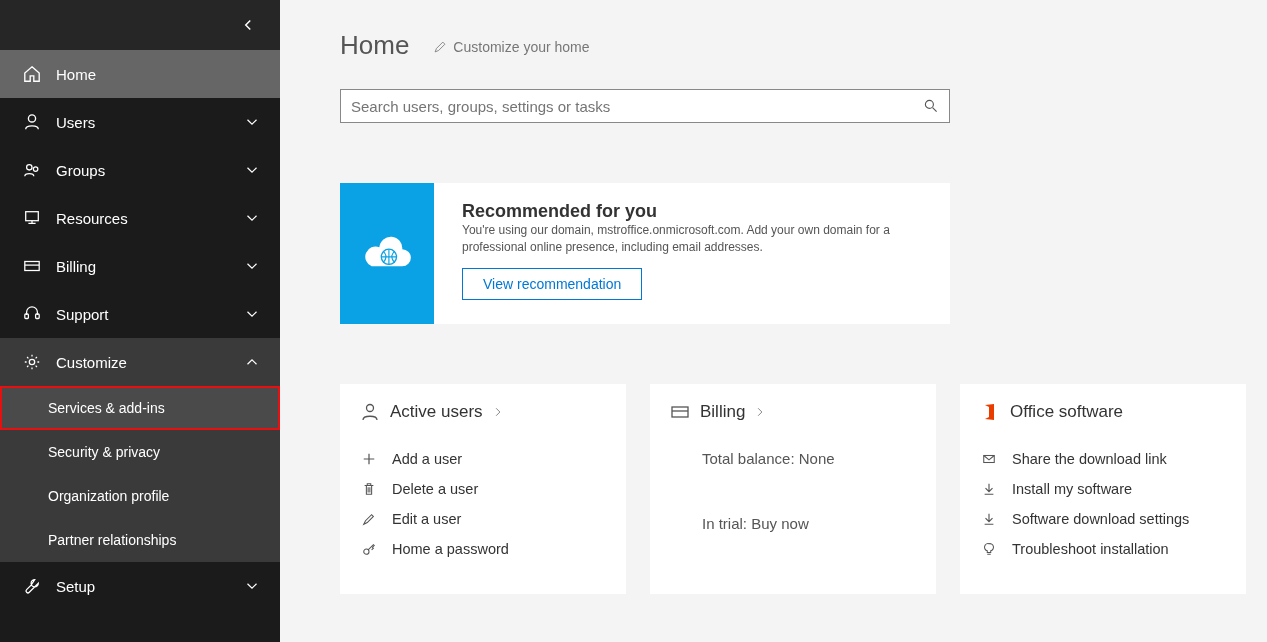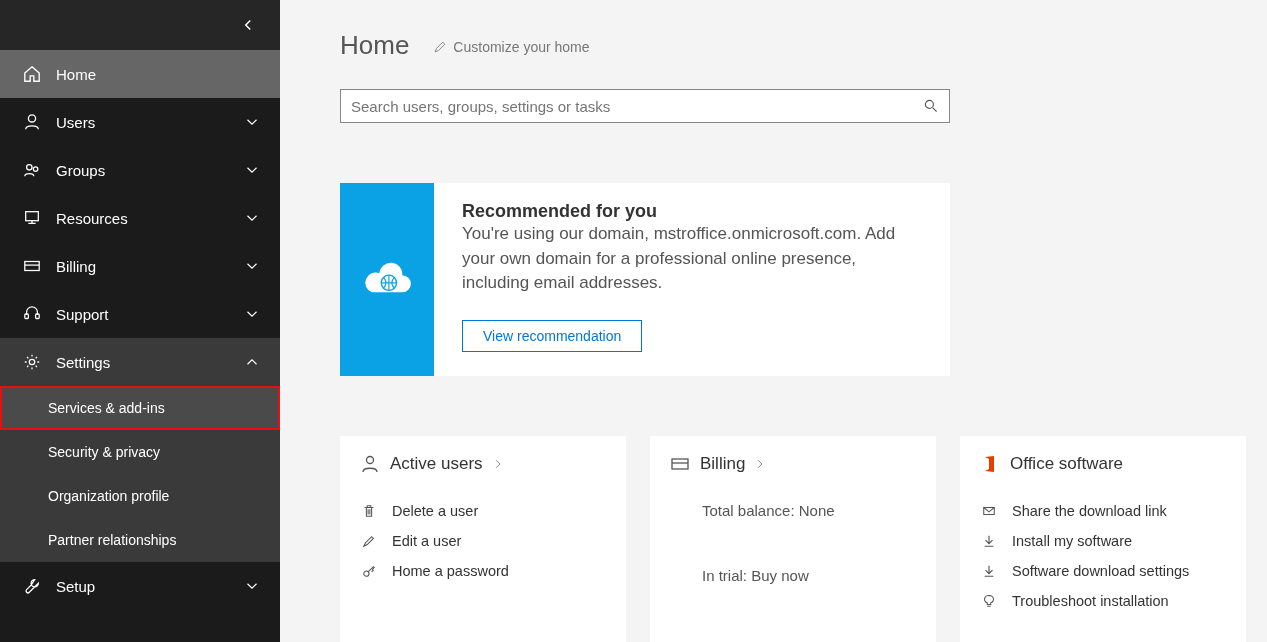--- a/index.html
+++ b/index.html
@@ -120,24 +120,24 @@
     padding: 18px 28px 24px 28px;
     flex: 1;
   }
   .rec-body h3 {
     font-size: 18px;
     font-weight: 600;
     margin-bottom: 0;
     color: #333;
   }
   .rec-body p {
-    font-size: 17px;
+    font-size: 12px;
     color: #555;
     line-height: 1.45;
-    margin-bottom: 24px;
+    margin-bottom: 11px;
   }
   .rec-btn {
     border: 1px solid #0078d4;
     background: #fff;
     color: #0078d4;
     padding: 7px 20px;
     font-size: 14px;
     cursor: pointer;
   }
   .cards {
@@ -279,21 +279,21 @@
       </span>
   </div>
 
   <div class="nav-item nav-settings">
     <span class="icon">
         <svg width="18" height="18" viewBox="0 0 20 20">
           <circle cx="10" cy="10" r="3" fill="none" stroke="#fff" stroke-width="1.4"></circle>
           <path d="M10 2 L10 4 M10 16 L10 18 M2 10 L4 10 M16 10 L18 10 M4.5 4.5 L6 6 M14 14 L15.5 15.5 M15.5 4.5 L14 6 M6 14 L4.5 15.5" stroke="#fff" stroke-width="1.4"></path>
         </svg>
       </span>
-    <span>Settings</span>
+    <span>Customize</span>
     <span class="chev">
         <svg width="12" height="12" viewBox="0 0 16 16">
           <path d="M2 11 L8 5 L14 11" stroke="#fff" stroke-width="1.6" fill="none"></path>
         </svg>
       </span>
   </div>
 
   <div class="subnav">
     <div class="nav-item highlight-red">
       <span>Services &amp; add-ins</span>
@@ -368,20 +368,28 @@
             <path d="M3 18 C3 13 17 13 17 18" fill="none" stroke="#555" stroke-width="1.3"></path>
           </svg>
         <span class="title">Active users</span>
         <svg class="chev-small" viewBox="0 0 16 16">
             <path d="M5 2 L11 8 L5 14" stroke="#888" stroke-width="1.6" fill="none"></path>
           </svg>
       </div>
       <div class="card-item">
         <span class="iicon">
             <svg width="14" height="14" viewBox="0 0 16 16">
+              <path d="M8 2 L8 14 M2 8 L14 8" stroke="#555" stroke-width="1.4"></path>
+            </svg>
+          </span>
+        <span>Add a user</span>
+      </div>
+      <div class="card-item">
+        <span class="iicon">
+            <svg width="14" height="14" viewBox="0 0 16 16">
               <path d="M3 4 L13 4 M5 4 L5 14 L11 14 L11 4 M7 6 L7 12 M9 6 L9 12 M6 4 L6 2 L10 2 L10 4" stroke="#555" stroke-width="1.2" fill="none"></path>
             </svg>
           </span>
         <span>Delete a user</span>
       </div>
       <div class="card-item">
         <span class="iicon">
             <svg width="14" height="14" viewBox="0 0 16 16">
               <path d="M2 14 L4 10 L11 3 L13 5 L6 12 Z" stroke="#555" stroke-width="1.2" fill="none"></path>
             </svg>

